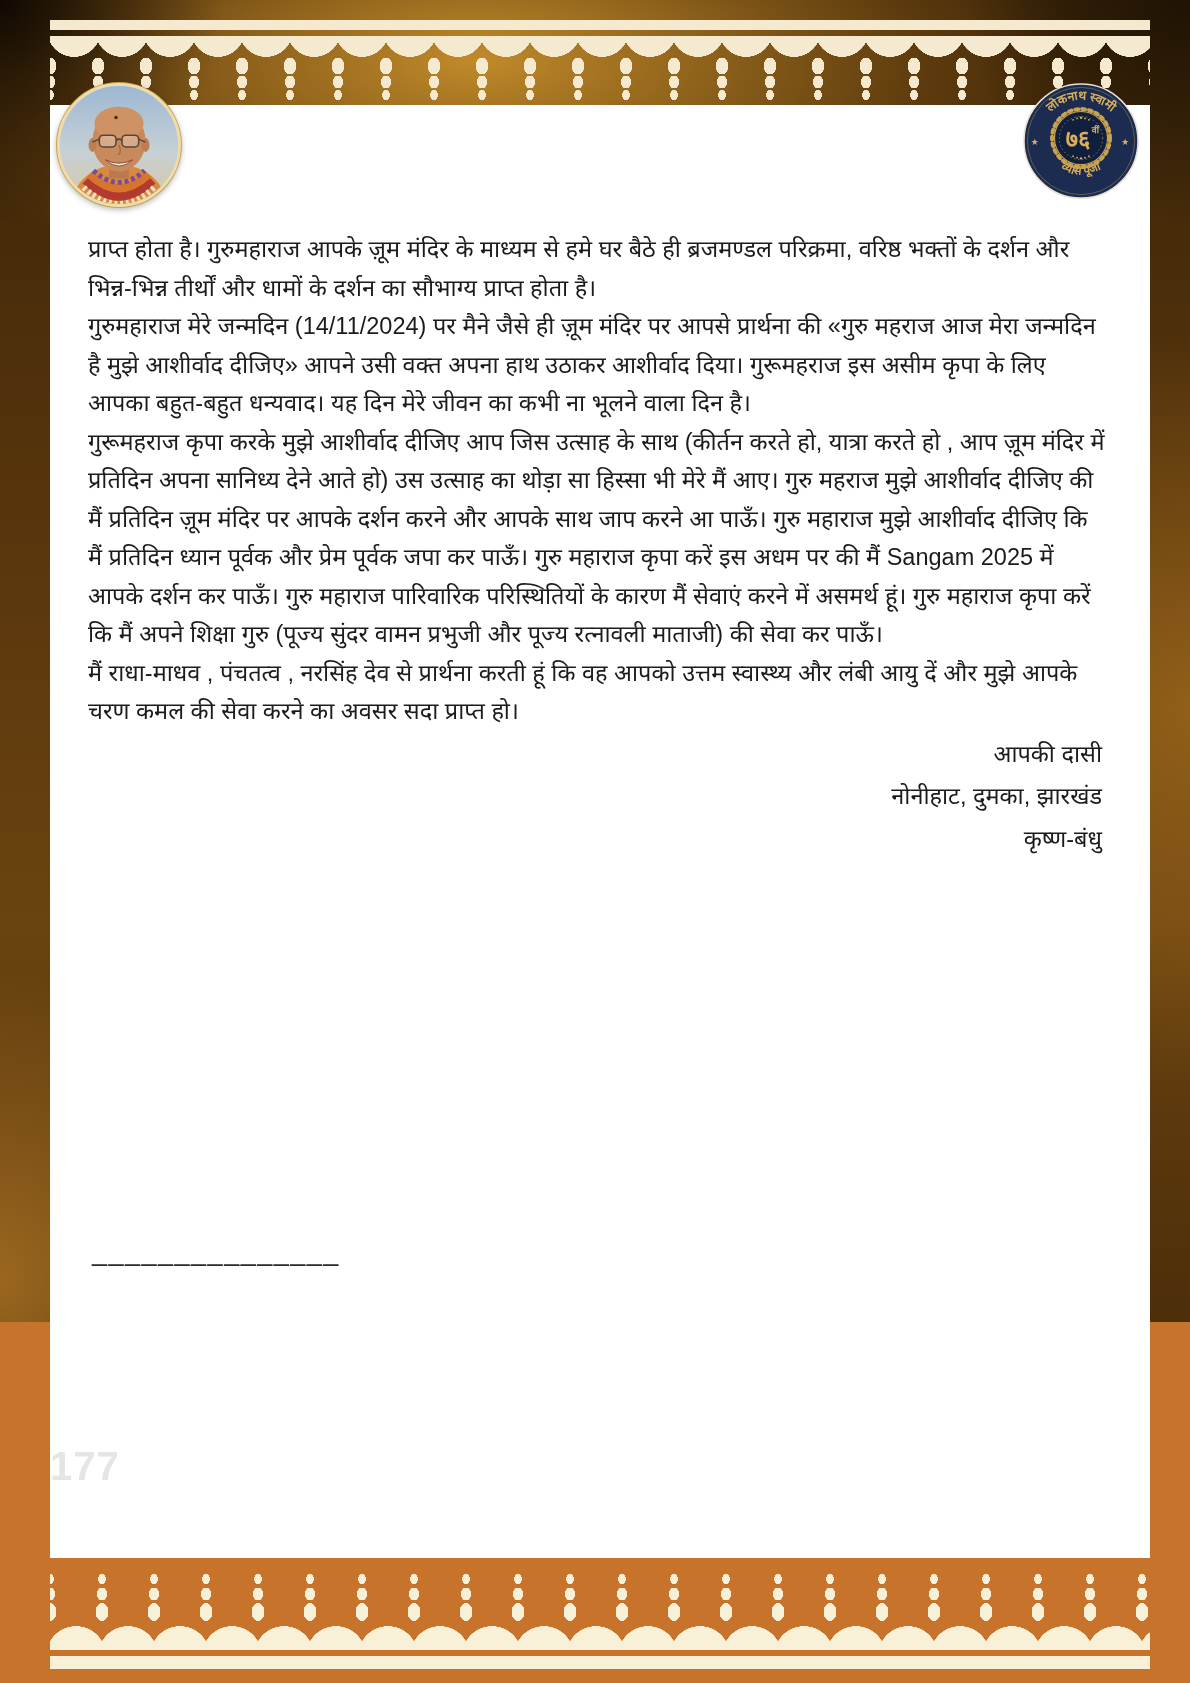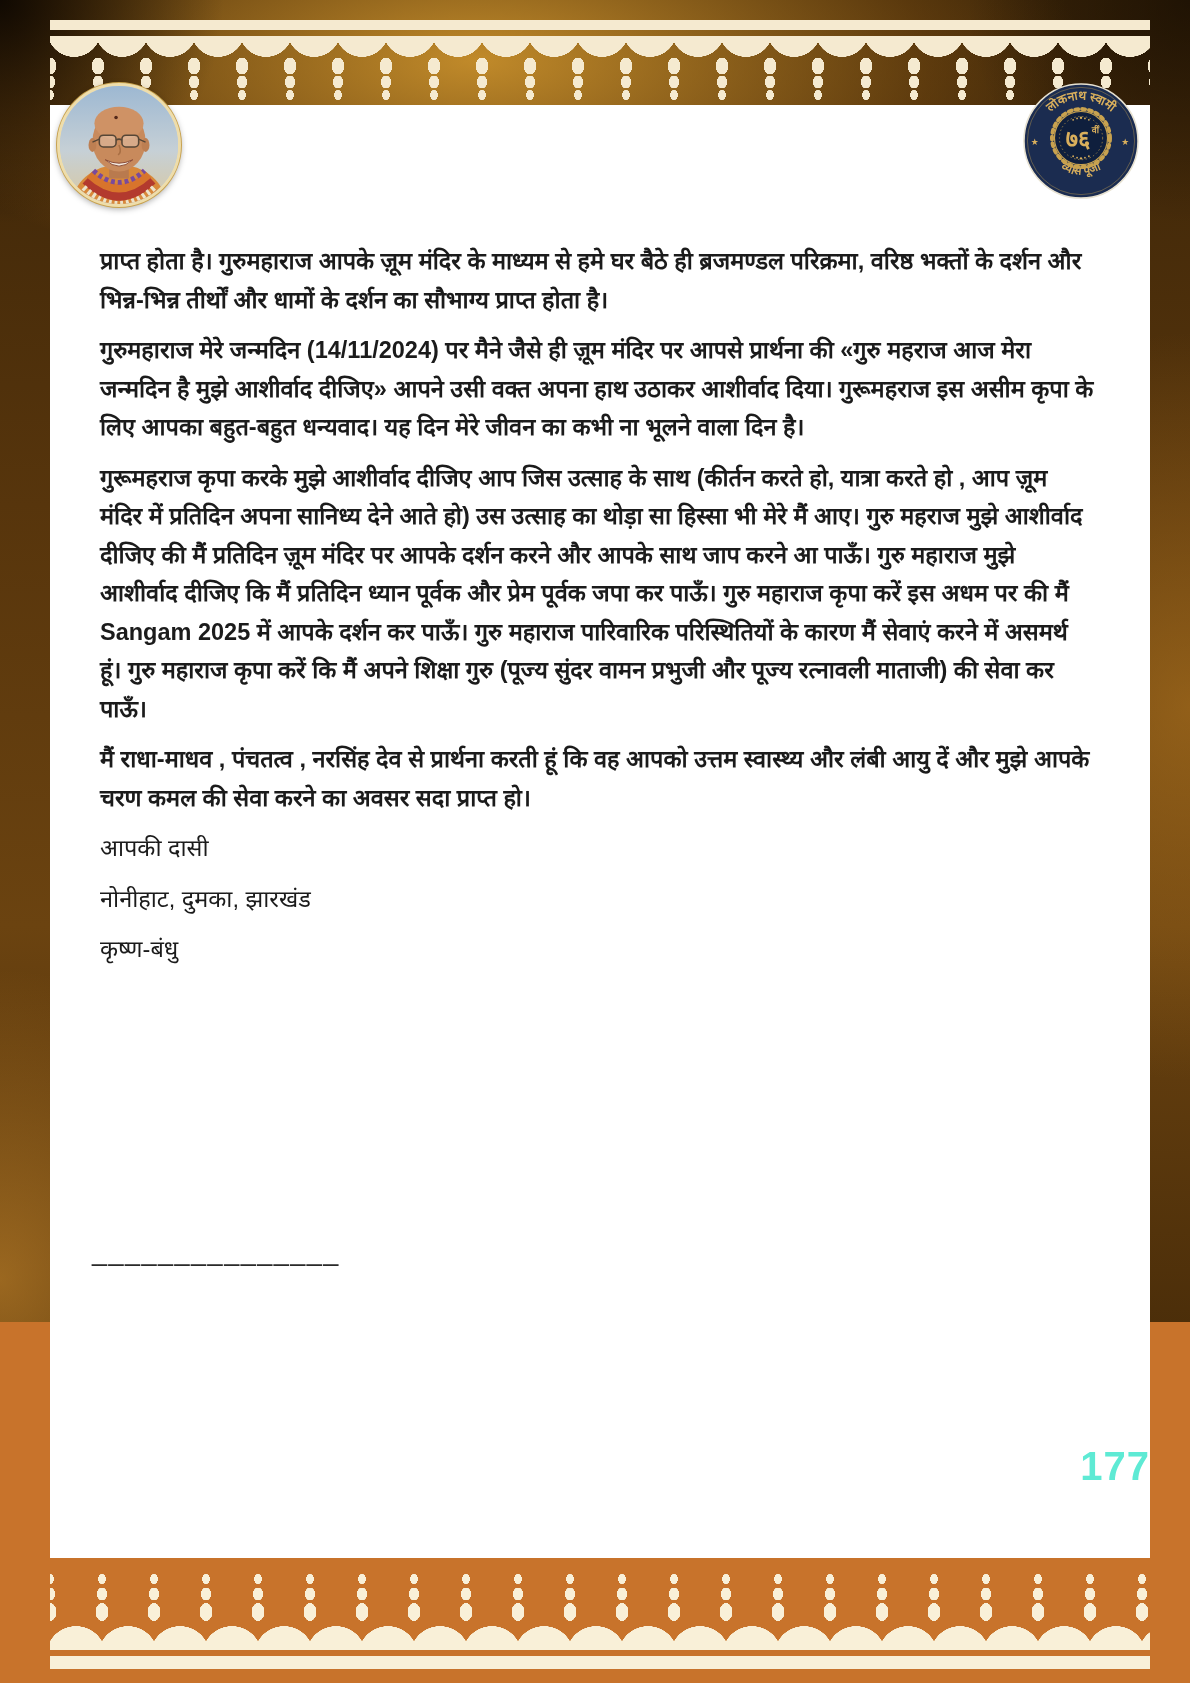--- a/index.html
+++ b/index.html
@@ -78,30 +78,30 @@
   .badge svg{display:block;width:100%;height:100%;}
   .gold-fill{fill:var(--gold);}
   .badge-devanagari{font-family:"Liberation Sans","DejaVu Sans",sans-serif;font-weight:bold;}
   
   .letter{
     position:absolute;left:88px;top:230px;width:1018px;
     color:var(--ink);
     font-size:23.5px;line-height:38.5px;
     text-align:left;
   }
-  .letter p{margin:12px;font-weight:bold;}
-  .signature div{margin:12px;}
+  .letter p{margin:0;}
+  .signature div{margin:4px;text-align:right;}
   .separator{
     position:absolute;left:92px;top:1236px;
     color:#2a2a2a;font-size:27px;letter-spacing:1.5px;
   }
   .page-number{
     position:absolute;left:50px;top:1444px;width:1100px;
-    text-align:right;
-    font-size:40px;font-weight:bold;letter-spacing:1px;color:#5eead4;
+    text-align:left;
+    font-size:40px;font-weight:bold;letter-spacing:1px;color:#e5e5e5;
   }
   
   .bottom-chains{
     position:absolute;left:50px;top:1572px;width:1100px;height:50px;
     background-image:
       radial-gradient(ellipse 3.8px 5px at 26px 7px, var(--cream_bottom) 98%, transparent 100%),
       radial-gradient(ellipse 5px 6.5px at 26px 22px, var(--cream_bottom) 98%, transparent 100%),
       radial-gradient(ellipse 6.5px 9px at 26px 40px, var(--cream_bottom) 98%, transparent 100%);
     background-size:52px 50px;
     background-position:-26px 0;

